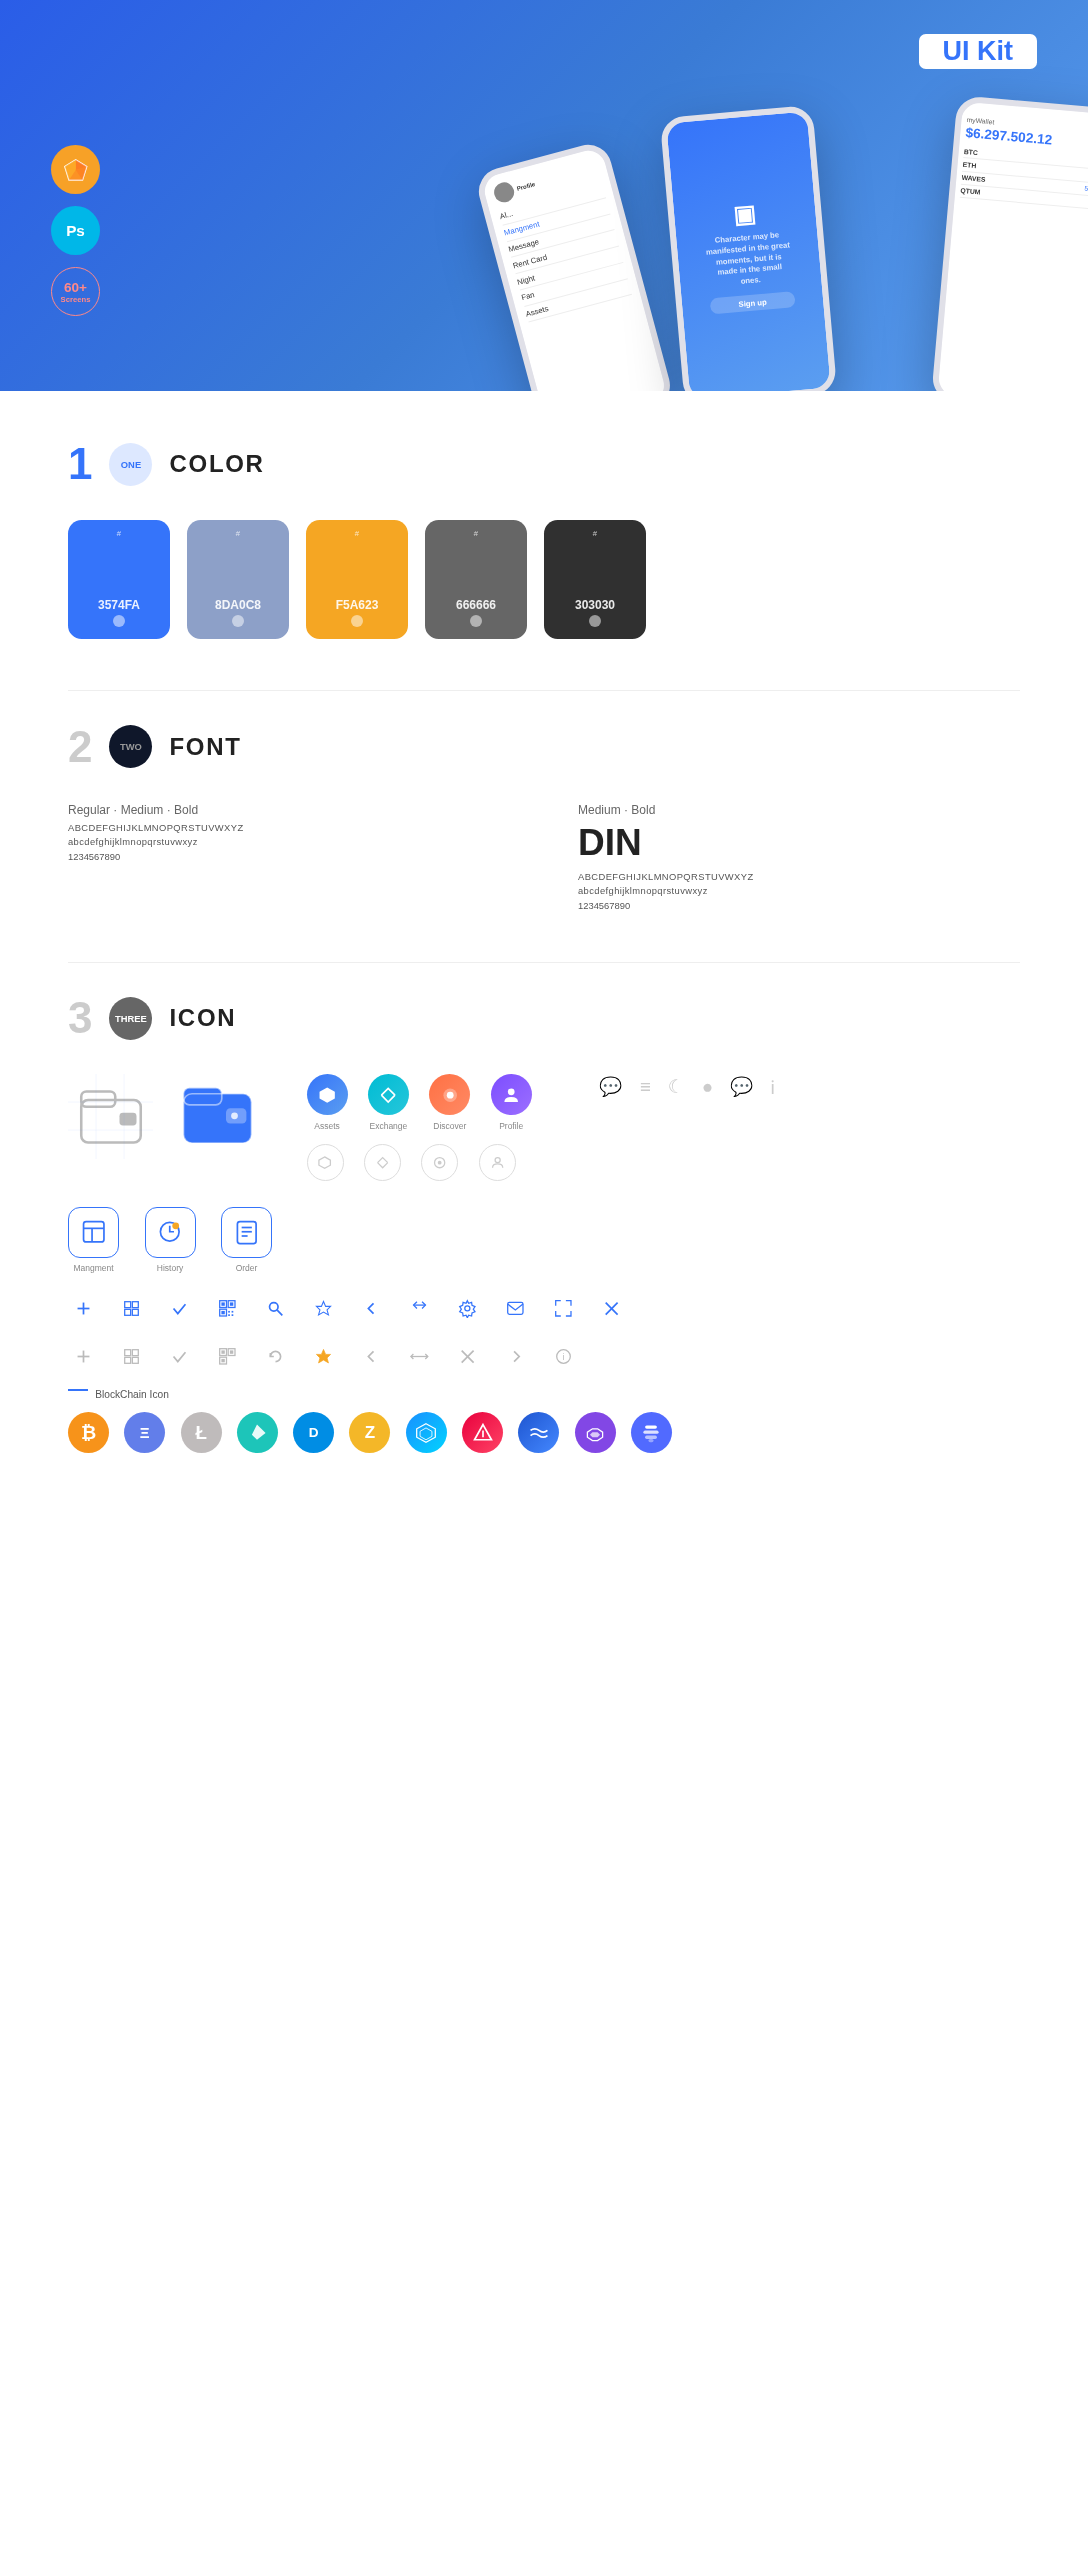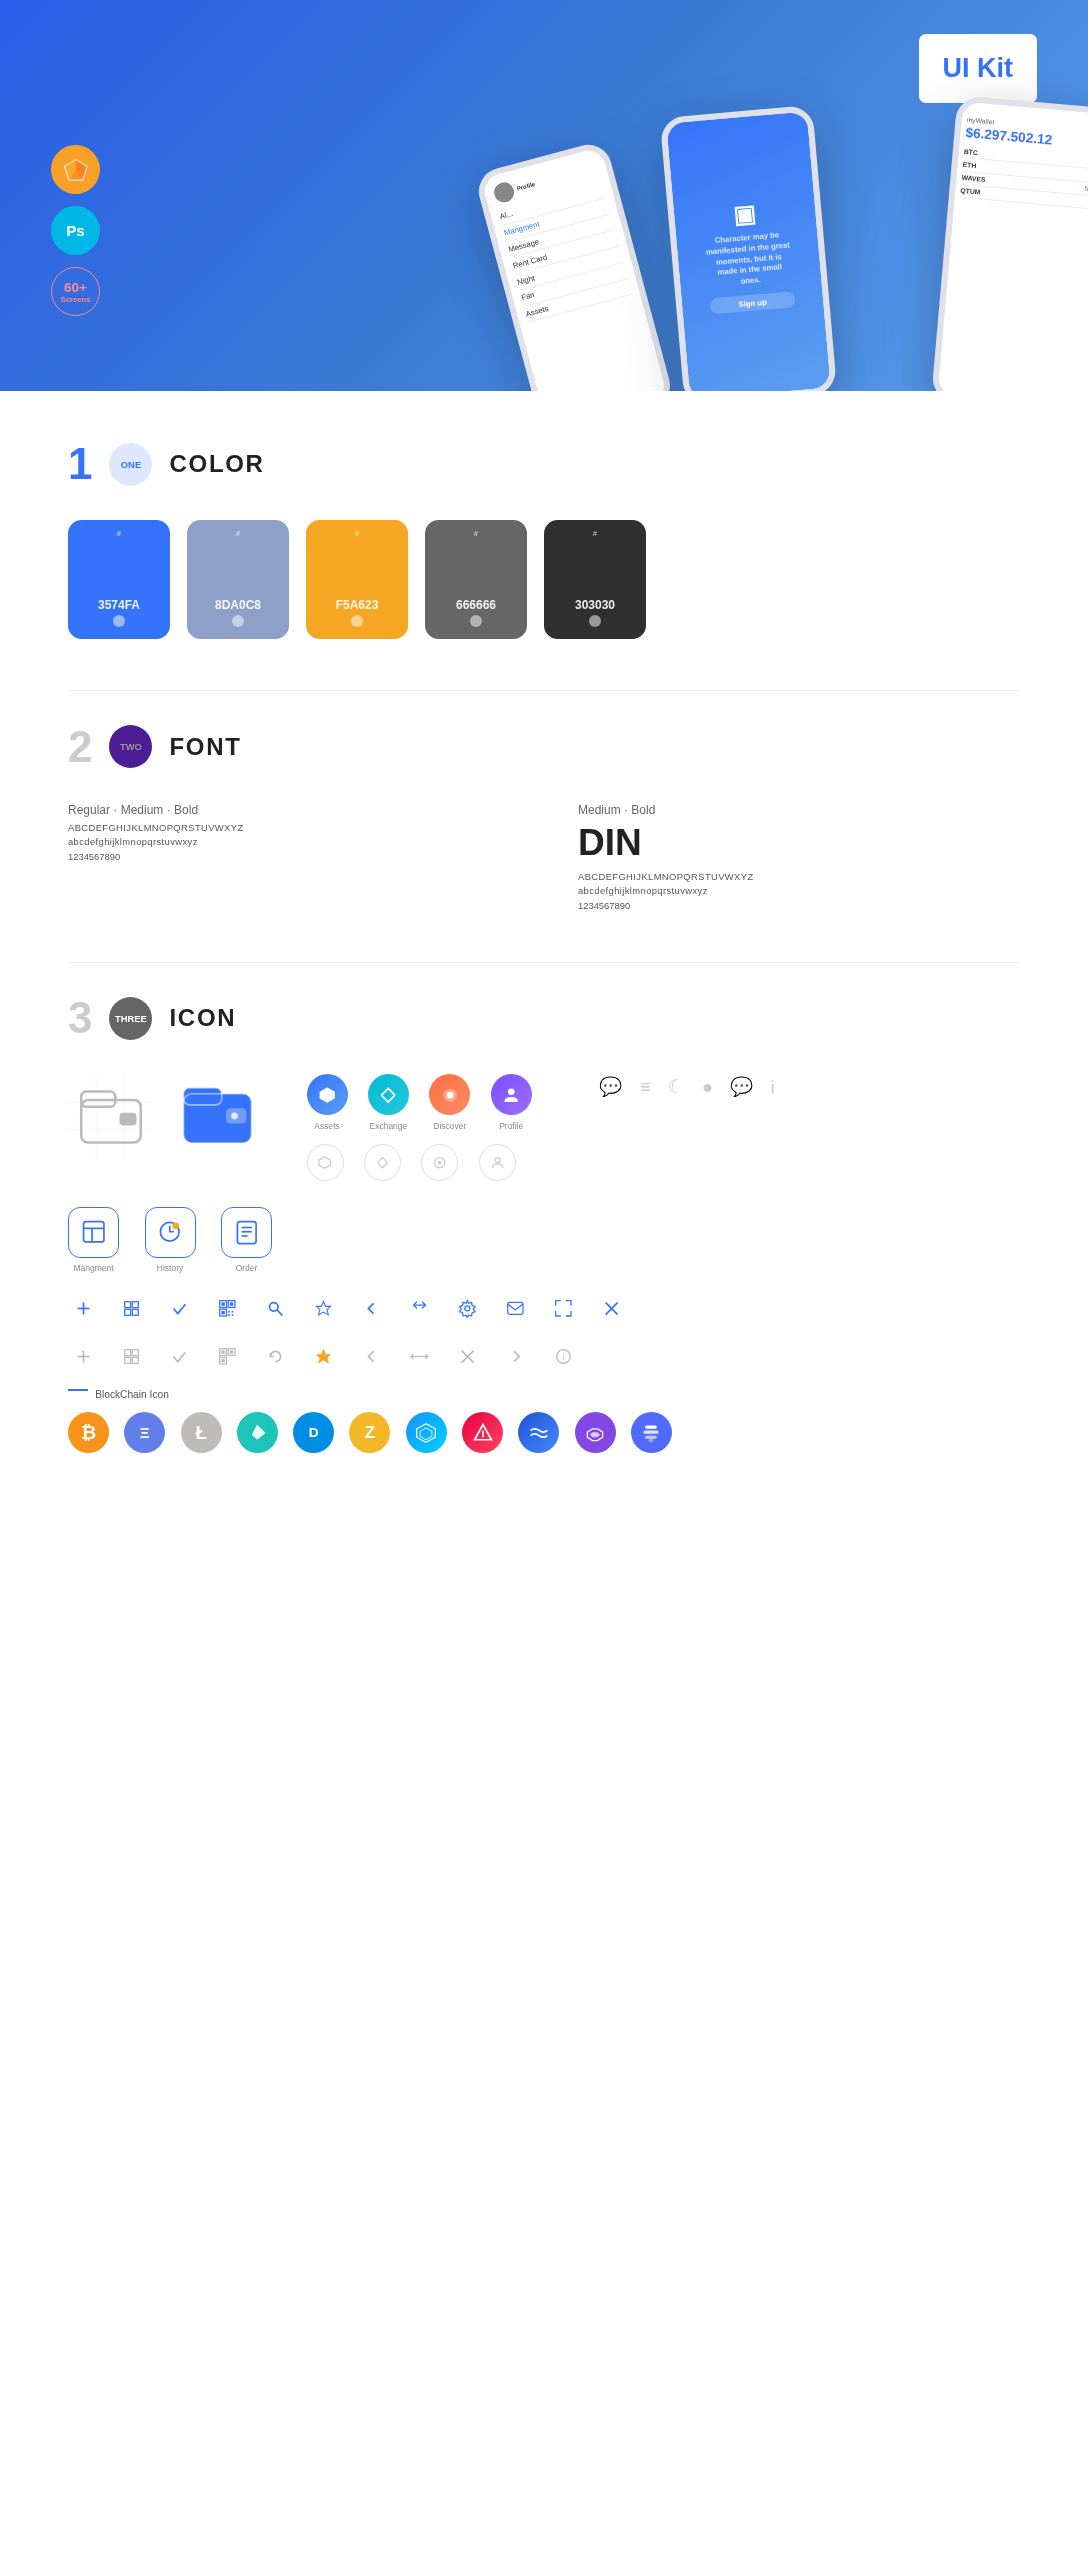--- a/index.html
+++ b/index.html
@@ -24,21 +24,21 @@
     }
     .hero-title strong { font-weight: 800; }
     .ui-kit-badge {
       position: absolute;
       top: 34px;
       right: 51px;
       background: #fff;
       color: #3574fa;
       font-size: 27px;
       font-weight: 700;
-      padding: 19px 24px;
+      padding: 2px 24px;
       border-radius: 6.8px;
     }
     .hero-icons {
       position: absolute;
       left: 51px;
       top: 145px;
       display: flex;
       flex-direction: column;
       gap: 12px;
     }
@@ -117,21 +117,21 @@
     }
     .section-number.blue { color: #3574fa; }
     .section-number.gray { color: #ccc; }
     .section-badge {
       width: 43px; height: 43px;
       border-radius: 50%;
       background: #dde8ff;
       display: flex; align-items: center; justify-content: center;
       color: #3574fa; font-size: 9.4px; font-weight: 600;
     }
-    .section-badge.gray-badge { background: #4c1d95; color: #999; }
+    .section-badge.gray-badge { background: #0f172a; color: #999; }
     .section-badge.dark-badge { background: #666; color: #fff; }
     .section-title {
       font-size: 24px; font-weight: 700; color: #222; letter-spacing: 1.7px;
     }
 
     
     .color-swatches {
       display: flex; gap: 17px; margin-bottom: 51px;
     }
     .swatch {

